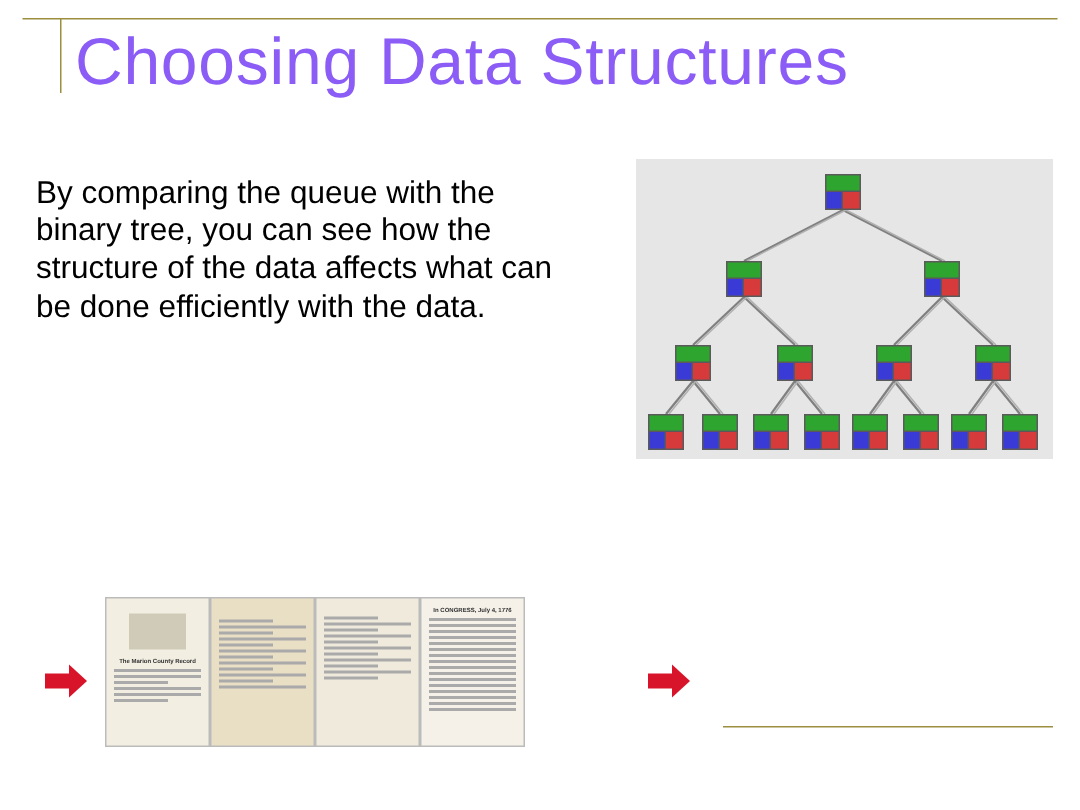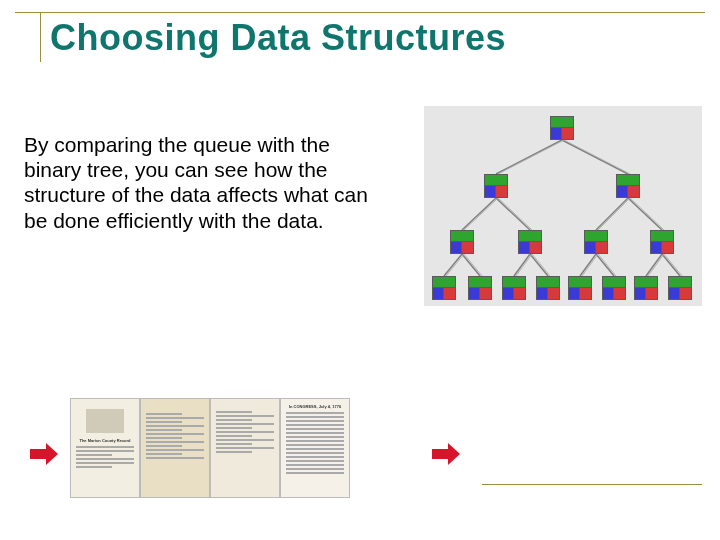--- a/index.html
+++ b/index.html
@@ -23,36 +23,35 @@
   }
   .title-tick {
     position: absolute;
     left: 25px;
     top: 0;
     width: 1px;
     height: 50px;
     border-left: 1px solid #9b8f3f;
   }
   .title {
-    font-size: 36px;
-    color: #0f766e;
+    font-size: 44px;
+    color: #8b5cf6;
     padding-left: 35px;
     padding-top: 2px;
-    font-weight: bold;
+    font-weight: normal;
     letter-spacing: 0.5px;
   }
   .body-text {
     position: absolute;
     top: 116px;
     left: 24px;
     width: 350px;
     font-size: 21px;
     line-height: 1.2;
     color: #000;
-    margin-top: 16px;
   }
   .tree-diagram {
     position: absolute;
     top: 106px;
     right: 18px;
     width: 278px;
     height: 200px;
     background: #e6e6e6;
   }
   .tree-diagram svg { position: absolute; top: 0; left: 0; }

